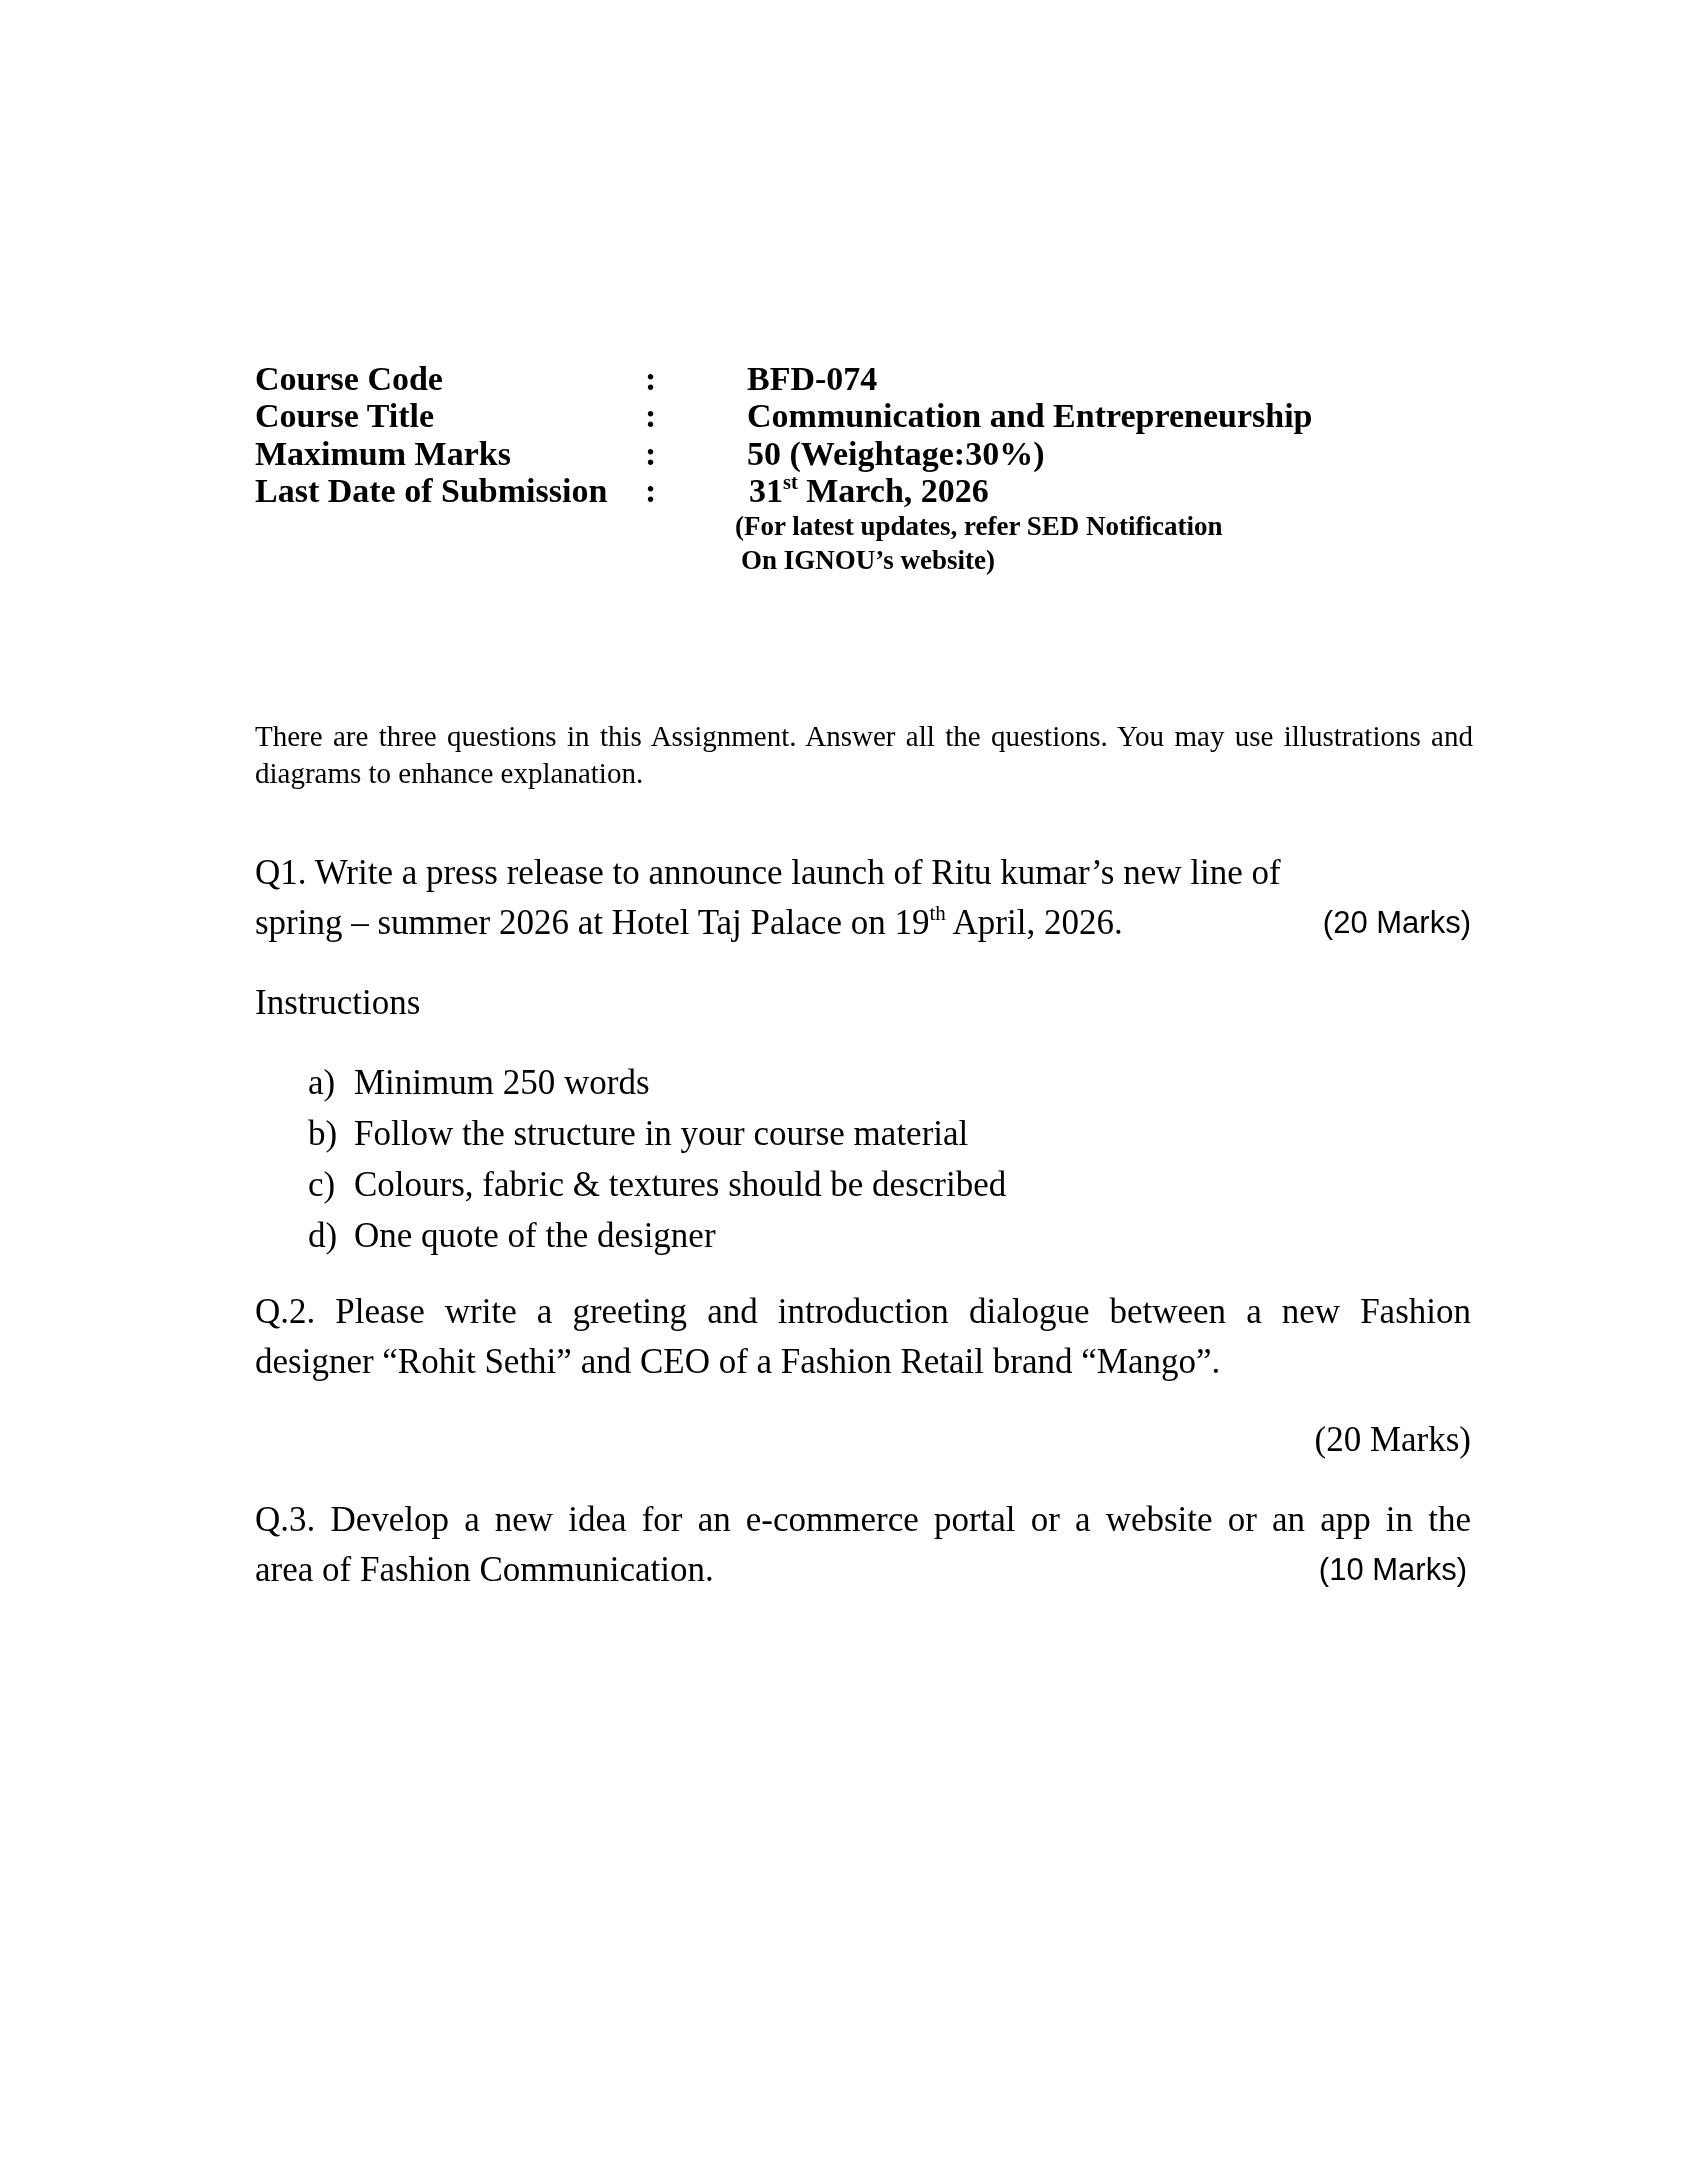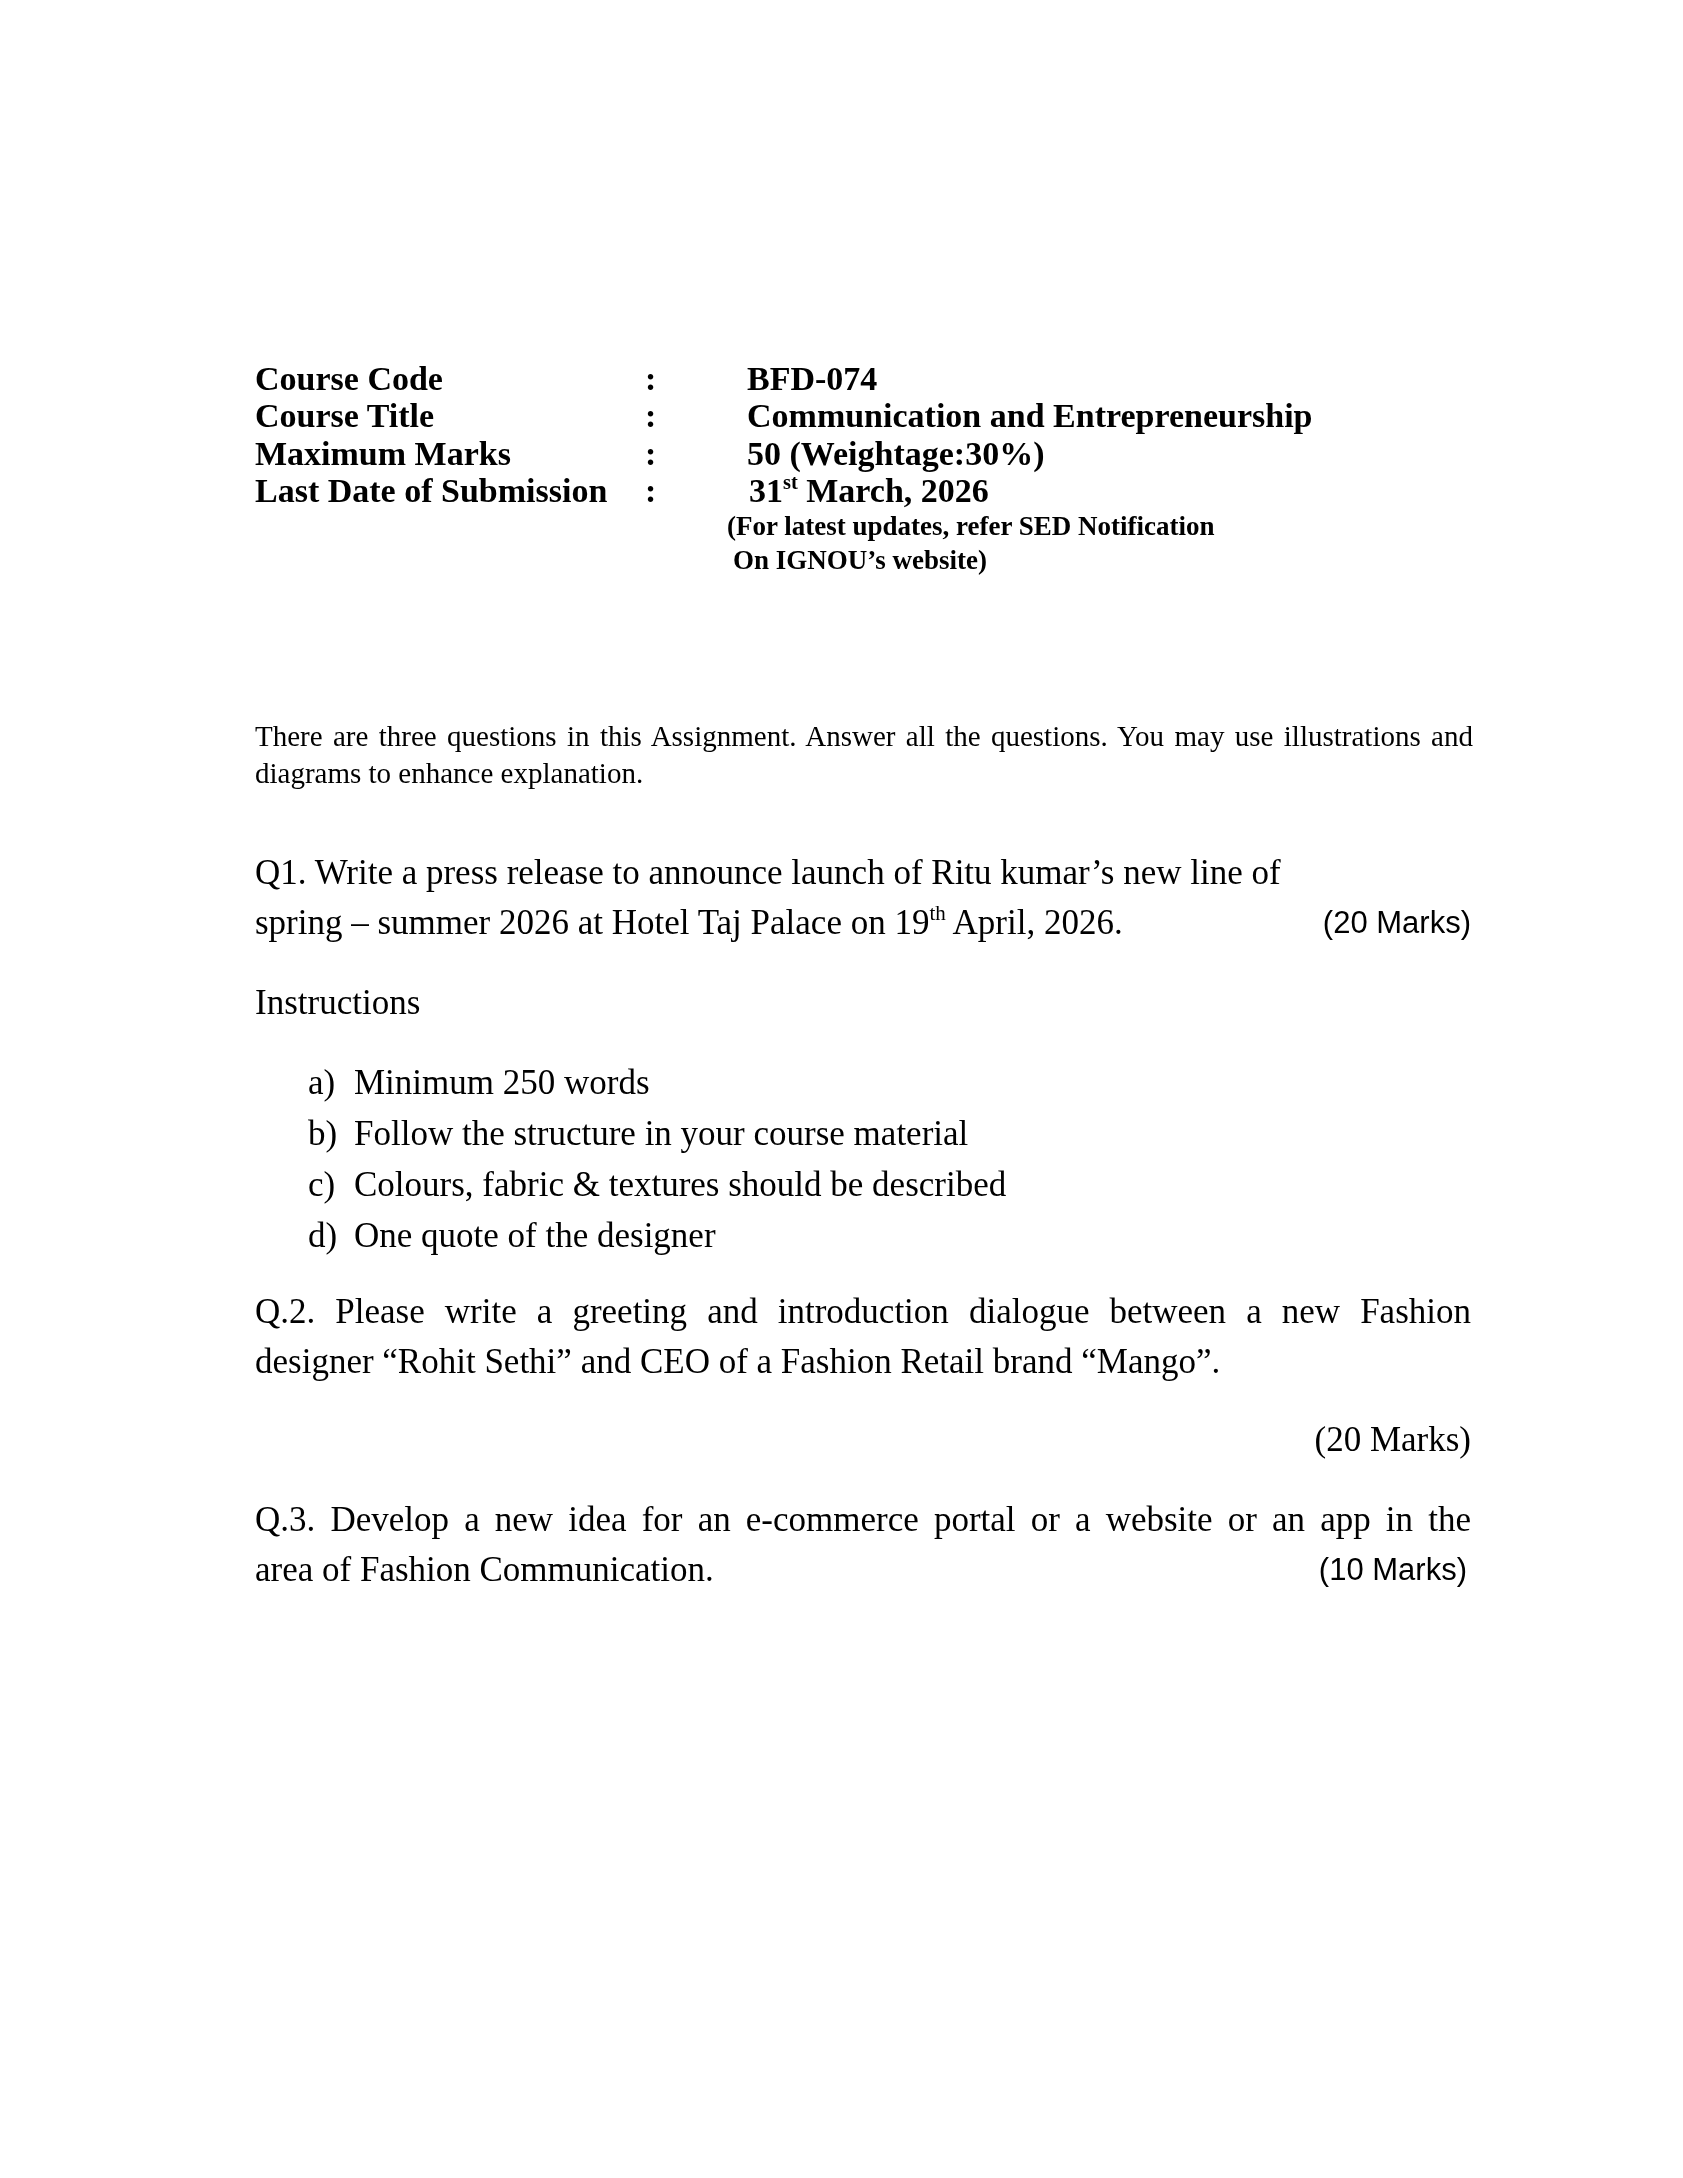--- a/index.html
+++ b/index.html
@@ -46,20 +46,21 @@
       left: 747px;
       white-space: nowrap;
     }
     .meta-value.date { left: 749px; text-align: center; }
     .meta-note {
       position: absolute;
       font-weight: bold;
       font-size: 27px;
       line-height: 34px;
       white-space: nowrap;
+      margin-left: 8px;
     }
     sup {
       font-size: 0.6em;
       line-height: 0;
       vertical-align: super;
       position: relative;
       top: -0.05em;
     }
 
     

